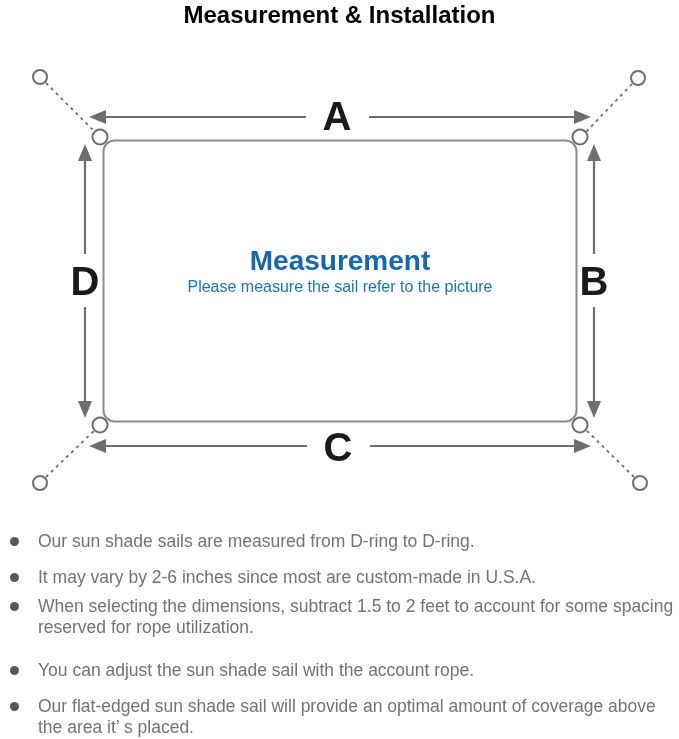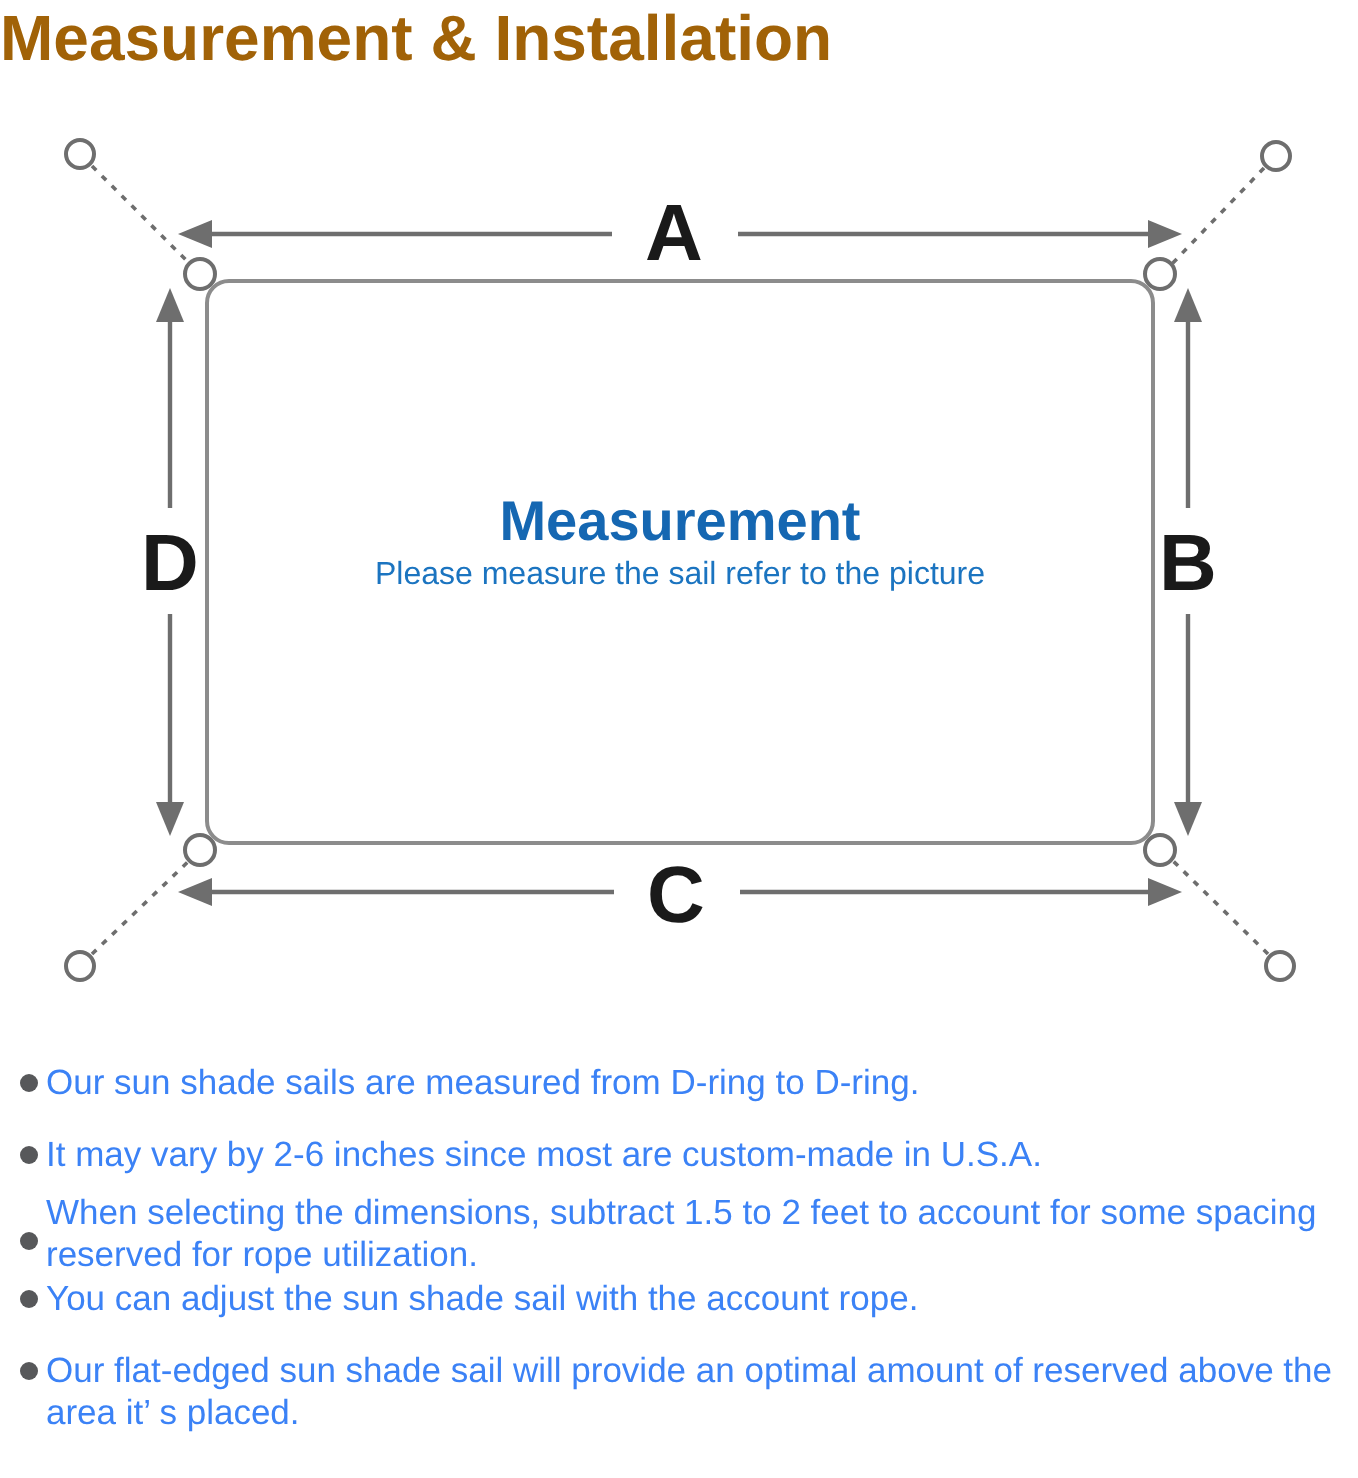--- a/index.html
+++ b/index.html
@@ -6,21 +6,22 @@
   html, body { background: #ffffff; }
   body {
     width: 679px; height: 739px;
     font-family: "Liberation Sans", sans-serif;
     -webkit-font-smoothing: antialiased;
   }
   .page { position: relative; width: 679px; height: 739px; background: #fff; overflow: hidden; }
 
   .title {
     position: absolute; top: 1px; left: 0; width: 100%;
-    font-size: 32px; font-weight: bold; color: #a16207;
+    text-align: center;
+    font-size: 24px; font-weight: bold; color: #000000;
     letter-spacing: 0px;
   }
 
   .diagram { position: absolute; top: 0; left: 0; width: 679px; height: 505px; }
 
   .svg-letter {
     font-family: "Liberation Sans", sans-serif;
     font-weight: bold; font-size: 40px; fill: #1a1a1a;
   }
   .svg-center-heading {
@@ -30,26 +31,26 @@
   .svg-center-sub {
     font-family: "Liberation Sans", sans-serif;
     font-size: 16px; fill: #1b74c0;
   }
 
   .bullets {
     position: absolute; top: 531px; left: 10px; right: 5px;
     list-style: none;
   }
   .bullets li {
-    display: flex; align-items: flex-start; gap: 4px;
+    display: flex; align-items: flex-start; gap: 19px;
     margin-bottom: 15px;
-    font-size: 17.5px; line-height: 1.2; color: #3b82f6;
+    font-size: 17.5px; line-height: 1.2; color: #737373;
   }
   .bullets li:nth-child(2) { margin-bottom: 8px; }
-  .bullets li:nth-child(3) { margin-bottom: 1px; align-items: center; }
+  .bullets li:nth-child(3) { margin-bottom: 22px; }
   .dot {
     flex: 0 0 auto; width: 9px; height: 9px; border-radius: 50%;
     background: #57585a; margin-top: 6px;
   }
 </style>
 </head>
 <body>
 
 <div class="page">
 
@@ -123,17 +124,17 @@
     <li>
       <span class="dot"></span>
       <span>When selecting the dimensions, subtract 1.5 to 2 feet to account for some spacing reserved for rope utilization.</span>
     </li>
     <li>
       <span class="dot"></span>
       <span>You can adjust the sun shade sail with the account rope.</span>
     </li>
     <li>
       <span class="dot"></span>
-      <span>Our flat-edged sun shade sail will provide an optimal amount of reserved above the area it’ s placed.</span>
+      <span>Our flat-edged sun shade sail will provide an optimal amount of coverage above the area it’ s placed.</span>
     </li>
   </ul>
 
 </div>
 
 </body></html>

